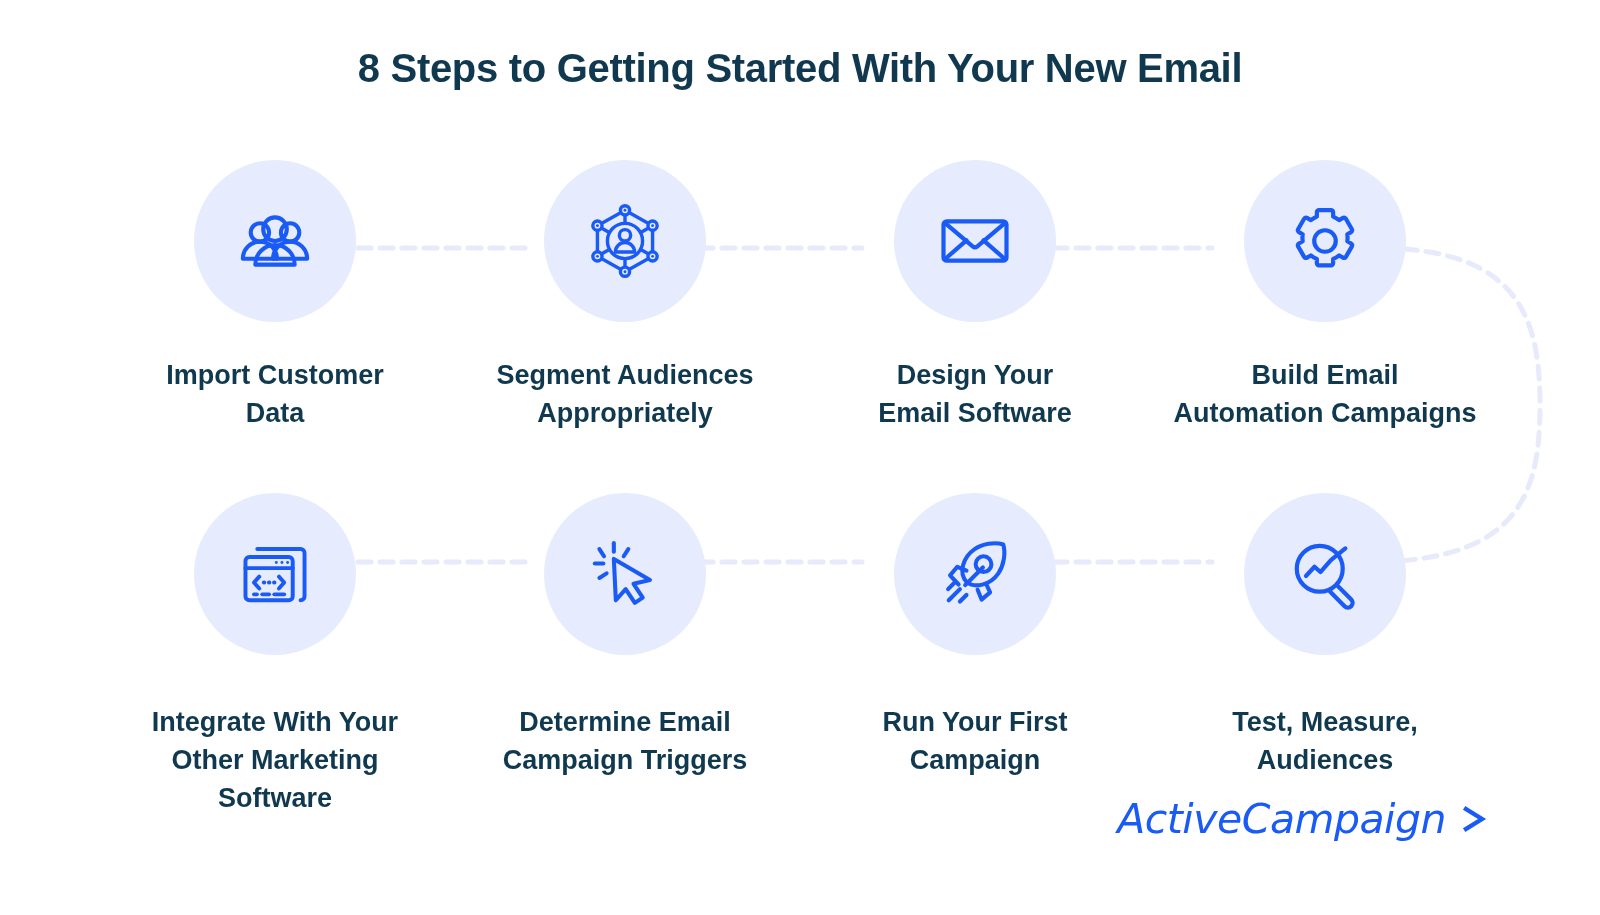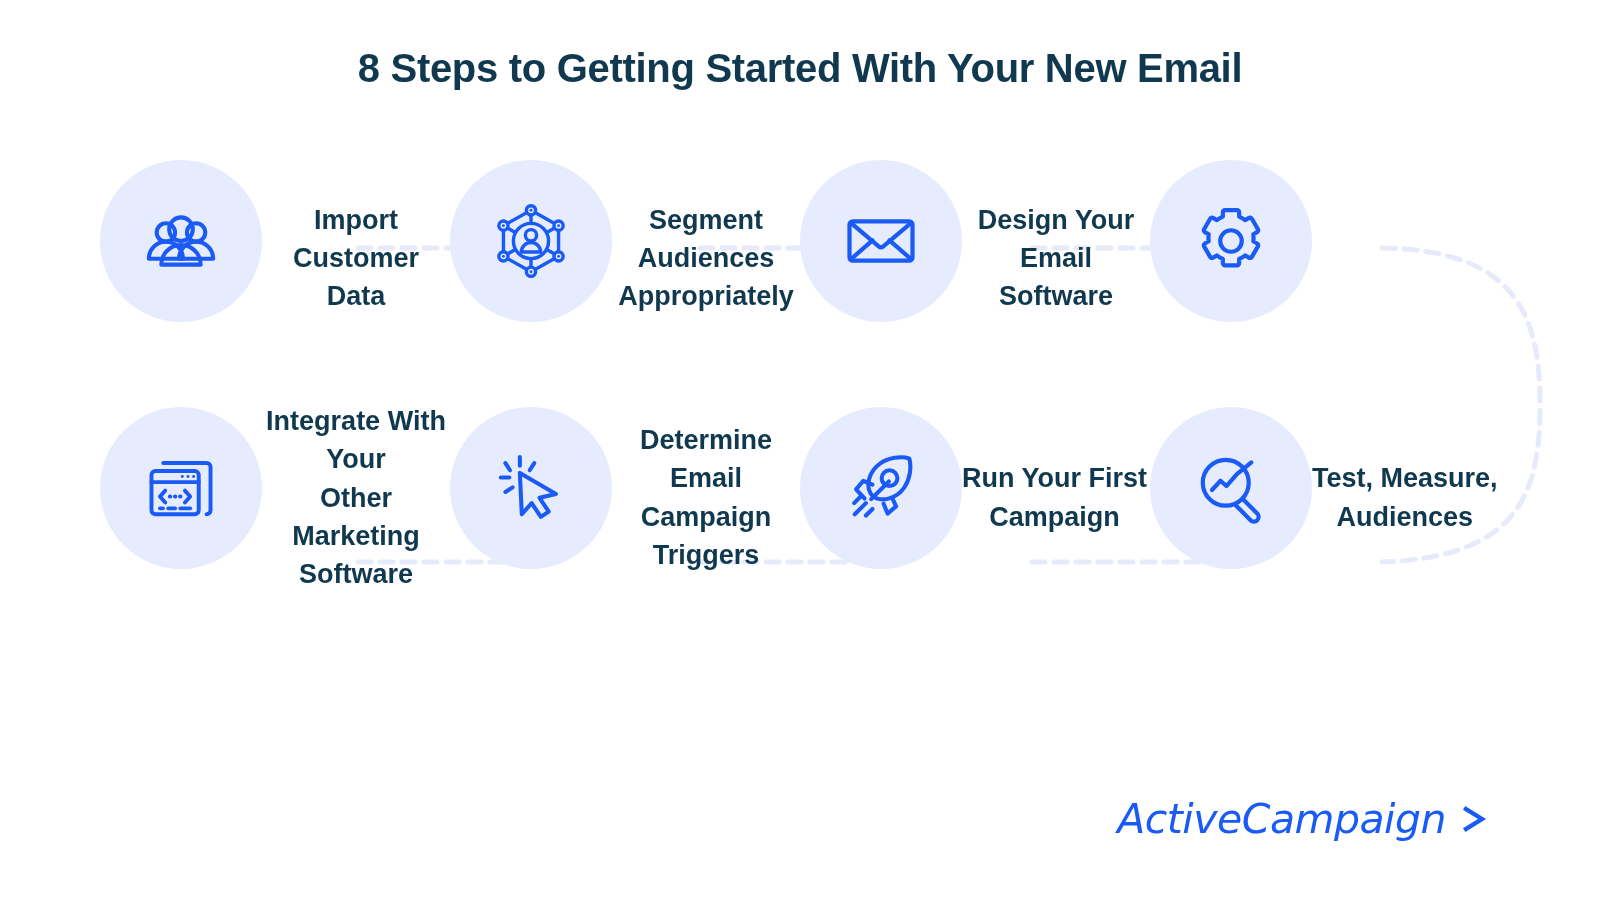--- a/index.html
+++ b/index.html
@@ -52,21 +52,21 @@
     left: 100px;
     width: 1400px;
     display: grid;
     grid-template-columns: repeat(4, 350px);
     grid-template-rows: auto auto;
     row-gap: 60px;
   }
 
   .step {
     display: flex;
-    flex-direction: row;
+    flex-direction: column;
     align-items: center;
     width: 350px;
   }
 
   .icon-circle {
     width: 162px;
     height: 162px;
     border-radius: 50%;
     background: #E6EBFD;
     display: flex;
@@ -87,21 +87,21 @@
     font-size: 27px;
     line-height: 1.42;
     font-weight: 700;
     color: #10394F;
     max-width: 330px;
     white-space: pre-line;
     font-family: "Liberation Sans", sans-serif;
   }
 
   .row2 .step-label {
-    margin-top: 20px;
+    margin-top: 48px;
   }
 
   
   .logo {
     position: absolute;
     right: 110px;
     top: 795px;
     display: flex;
     align-items: center;
     gap: 14px;
@@ -201,20 +201,22 @@
 Email Software</div>
     </div>
 
     <div class="step">
       <div class="icon-circle">
         <svg viewBox="0 0 64 64" fill="none" stroke="#1A5AF5" stroke-width="3.2" stroke-linecap="round" stroke-linejoin="round">
           <path d="M27.4 8.5h9.2a1.6 1.6 0 0 1 1.6 1.6v3.3a19 19 0 0 1 4.6 2.7l2.9-1.7a1.6 1.6 0 0 1 2.2.6l4.6 8a1.6 1.6 0 0 1-.6 2.2l-2.9 1.7a19.4 19.4 0 0 1 0 5.3l2.9 1.7a1.6 1.6 0 0 1 .6 2.2l-4.6 8a1.6 1.6 0 0 1-2.2.6l-2.9-1.7a19 19 0 0 1-4.6 2.7v3.3a1.6 1.6 0 0 1-1.6 1.6h-9.2a1.6 1.6 0 0 1-1.6-1.6v-3.3a19 19 0 0 1-4.6-2.7l-2.9 1.7a1.6 1.6 0 0 1-2.2-.6l-4.6-8a1.6 1.6 0 0 1 .6-2.2l2.9-1.7a19.4 19.4 0 0 1 0-5.3l-2.9-1.7a1.6 1.6 0 0 1-.6-2.2l4.6-8a1.6 1.6 0 0 1 2.2-.6l2.9 1.7a19 19 0 0 1 4.6-2.7v-3.3a1.6 1.6 0 0 1 1.6-1.6z"></path>
           <circle cx="32" cy="32" r="8.2"></circle>
         </svg>
       </div>
+      <div class="step-label">Build Email
+Automation Campaigns</div>
     </div>
 
     <div class="step row2">
       <div class="icon-circle">
         <svg viewBox="0 0 64 64" fill="none" stroke="#1A5AF5" stroke-width="3" stroke-linecap="round" stroke-linejoin="round">
           <path d="M18.5 13h33a3 3 0 0 1 3 3v33a3 3 0 0 1-3 3"></path>
           <rect x="9.5" y="19" width="36" height="33" rx="3" fill="#E6EBFD"></rect>
           <line x1="9.5" y1="27.5" x2="45.5" y2="27.5"></line>
           <circle cx="33" cy="23.2" r="1.1" fill="#1A5AF5" stroke="none"></circle>
           <circle cx="37.3" cy="23.2" r="1.1" fill="#1A5AF5" stroke="none"></circle>

